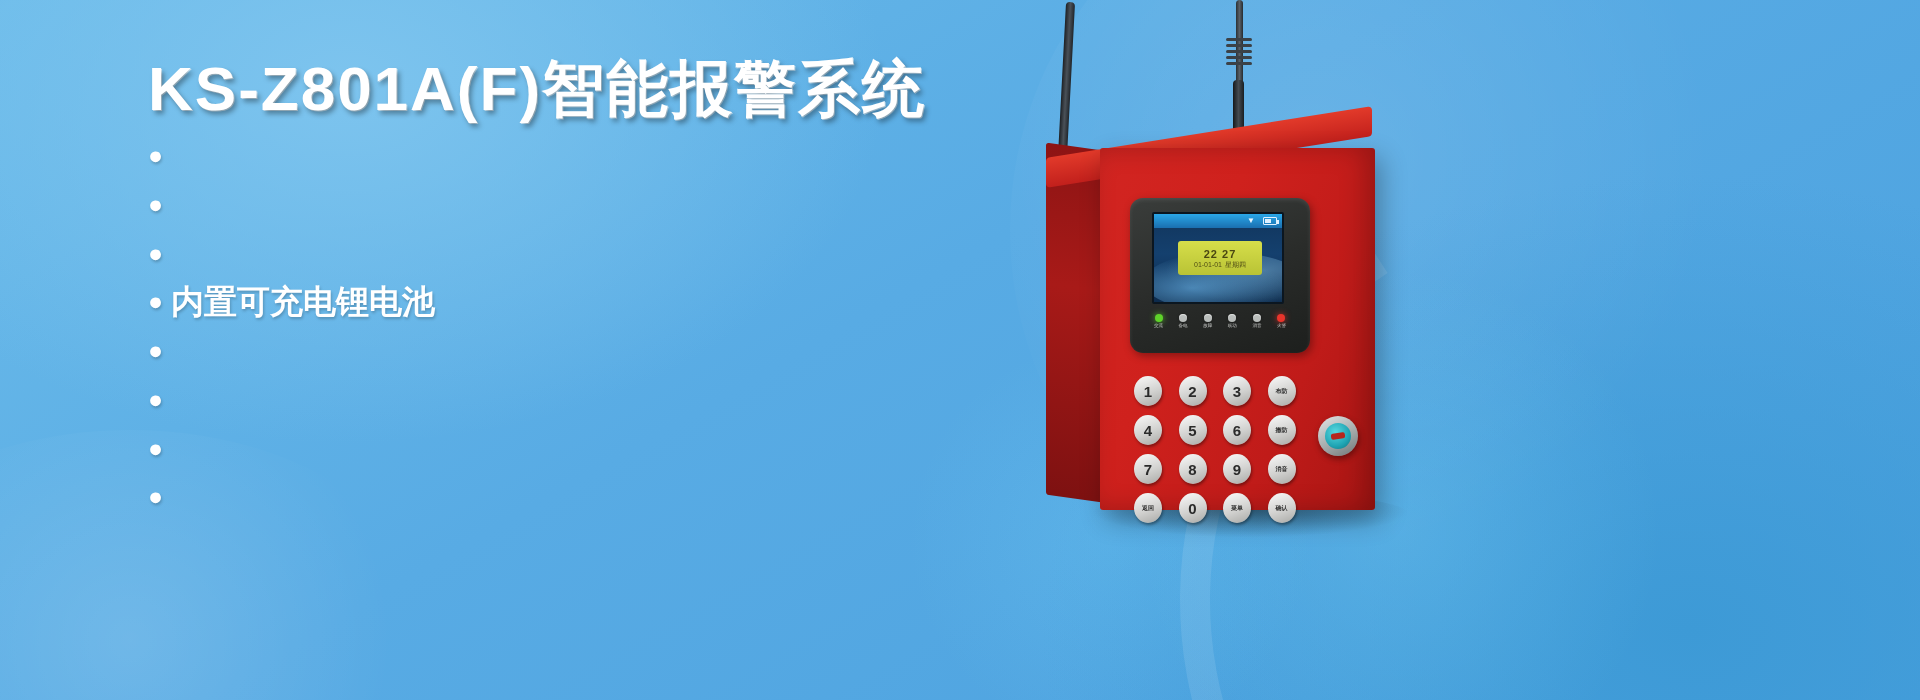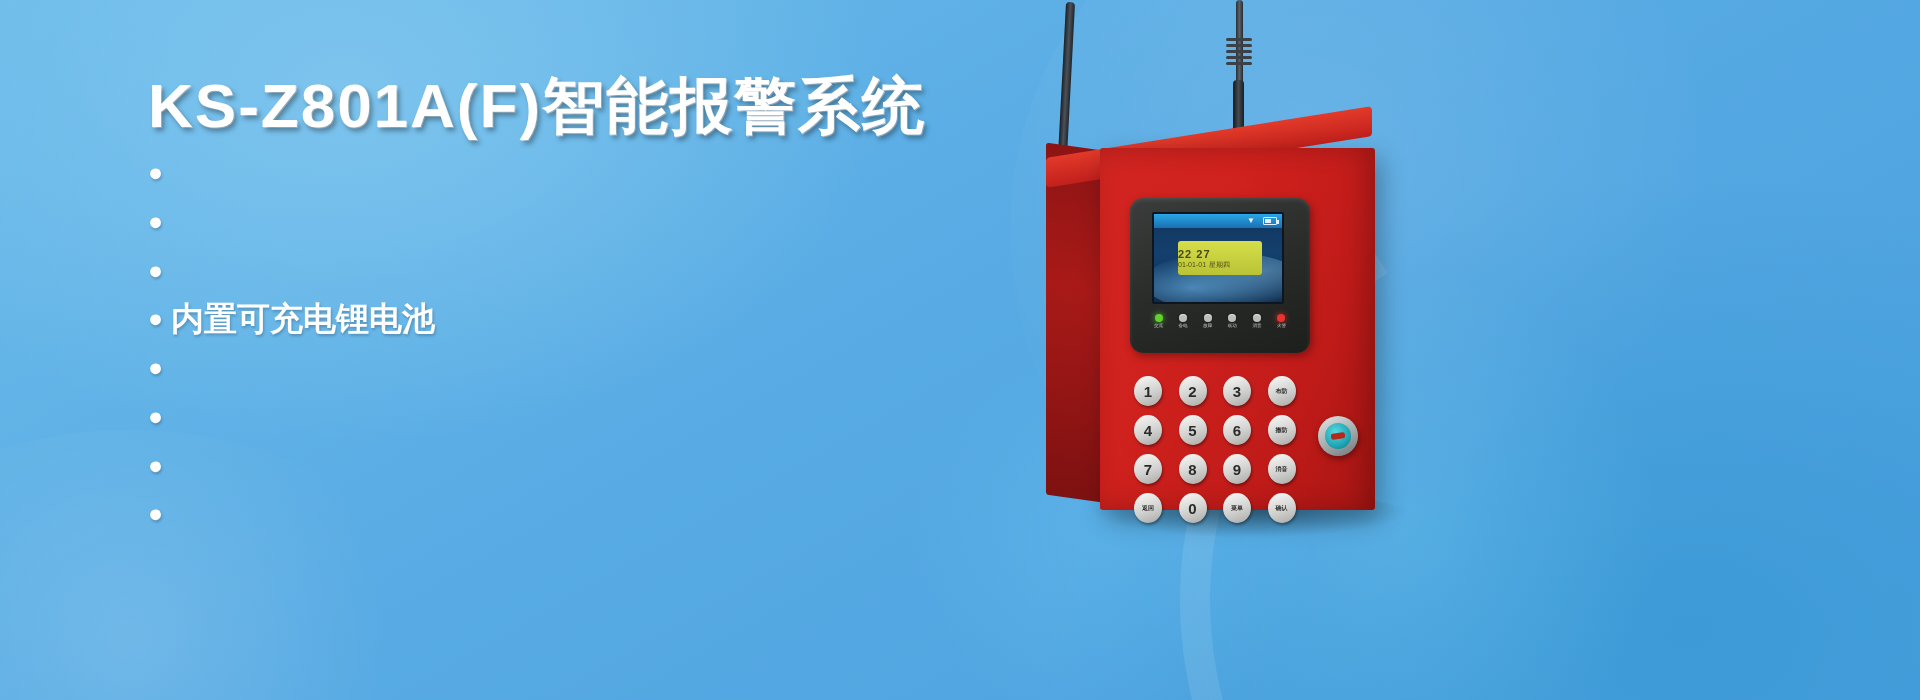--- a/index.html
+++ b/index.html
@@ -30,21 +30,21 @@
   .arc-a{ width:700px;height:700px; left:850px; top:310px;
      border-width:26px; border-bottom-color:rgba(50,215,255,.40); transform:rotate(-18deg); }
   .arc-b{ width:600px;height:600px; left:900px; top:380px;
      border-width:18px; border-bottom-color:rgba(90,230,255,.32); transform:rotate(-12deg); }
   .arc-c{ width:840px;height:840px; left:1180px; top:180px;
      border-width:30px; border-left-color:rgba(255,255,255,.10); transform:rotate(12deg); }
   .glow-bl{ position:absolute; left:-180px; top:430px; width:620px;height:420px;border-radius:50%;
      background:radial-gradient(circle at 50% 50%, rgba(255,255,255,.13), rgba(255,255,255,0) 70%); }
 
   
-  #copy{ position:absolute; left:148px; top:52px; width:830px;margin-top:17px; }
+  #copy{ position:absolute; left:148px; top:52px; width:830px; }
   #headline{
     font-size:62px; font-weight:700; color:#ffffff; letter-spacing:2px;
     line-height:1.18; white-space:nowrap;
     text-shadow: 3px 4px 5px rgba(0,0,0,.34), 1px 1px 0 rgba(255,255,255,.6);
   }
   #features{ list-style:none; margin-top:14px; }
   .feature{
     display:flex; align-items:flex-start; gap:8px;
     font-size:33px; font-weight:700; color:#ffffff; line-height:1.0;
     margin-bottom:15px; white-space:nowrap;
@@ -110,21 +110,21 @@
   #lcd-wave{
     position:absolute; left:-10px; top:38px; width:160px; height:60px;
     background:radial-gradient(ellipse at 30% 60%, rgba(120,200,255,.55), rgba(20,70,130,0) 60%),
                radial-gradient(ellipse at 75% 30%, rgba(160,220,255,.40), rgba(20,70,130,0) 58%);
     border-radius:50%;
   }
   #lcd-box{
     position:absolute; left:24px; top:27px; width:84px; height:34px;
     background:linear-gradient(180deg,#d6de4a,#b9c335);
     border-radius:3px; display:flex; flex-direction:column;
-    align-items:flex-start; justify-content:center; gap:1px;
+    align-items:center; justify-content:center; gap:1px;
   }
   #lcd-time{ font-size:11px; font-weight:700; color:#4a4712; letter-spacing:1px; line-height:1; }
   #lcd-sub{ font-size:7px; color:#4f4c15; line-height:1; display:flex; gap:3px; }
 
   #led-row{ position:absolute; left:24px; top:116px; width:132px; display:flex; justify-content:space-between; }
   .led-cell{ display:flex; flex-direction:column; align-items:center; gap:2px; }
   .led{ width:8px;height:8px;border-radius:50%; background:#b9bdbb;
         box-shadow: inset 0 1px 1px rgba(255,255,255,.6), 0 0 3px rgba(0,0,0,.4); }
   .led.on-green{ background:#5ed32a; box-shadow:0 0 6px rgba(94,211,42,.85); }
   .led.on-red{ background:#e8342b; box-shadow:0 0 6px rgba(232,52,43,.85); }

